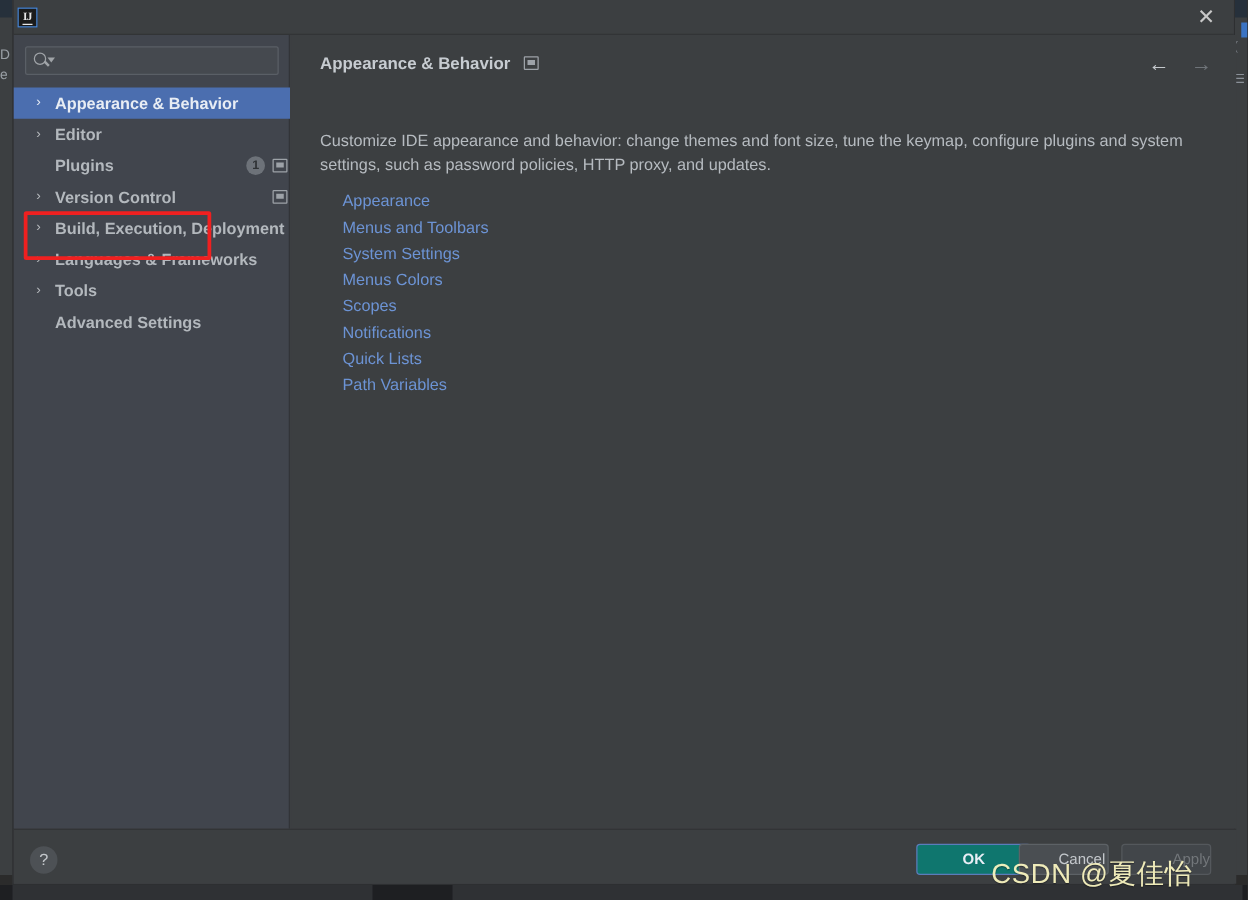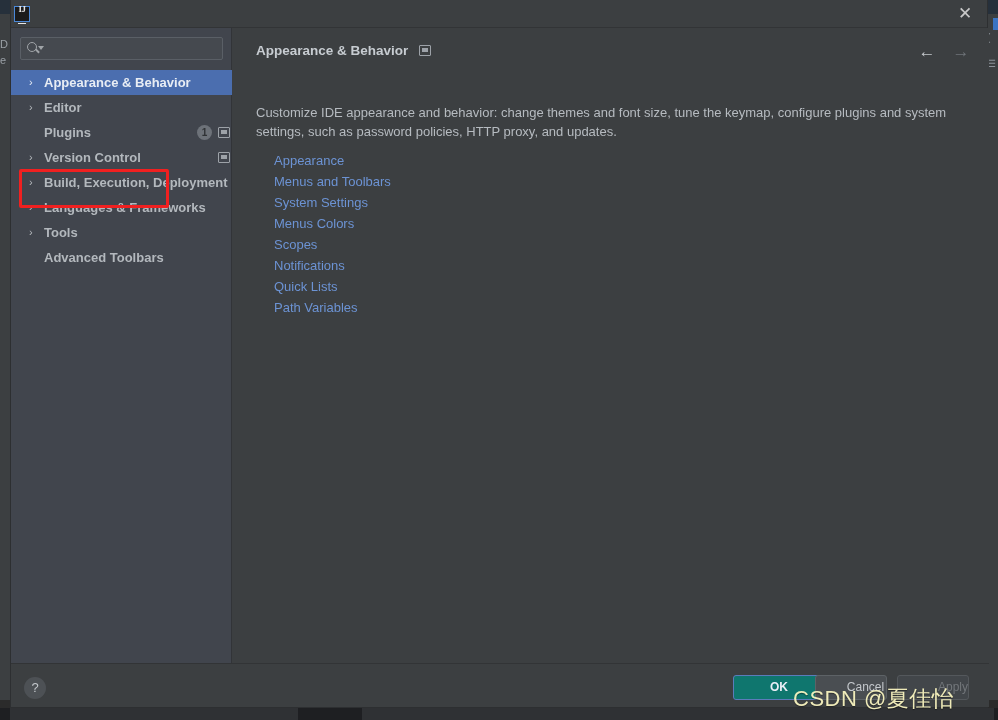--- a/index.html
+++ b/index.html
@@ -113,21 +113,21 @@
     justify-content: center;
   }
   .ij-logo span {
     font-family: "Liberation Serif", serif;
     font-size: 9px;
     font-weight: bold;
     color: #e6e6e6;
     letter-spacing: -0.5px;
     line-height: 9px;
     border-bottom: 1.5px solid #e6e6e6;
-    padding-bottom: 9px;
+    padding-bottom: 1px;
   }
   .title-text {
     position: absolute;
     left: 29px; top: 6px;
     font-size: 13px;
     color: #bbbbbb;
     margin-top: 48px;
   }
   .close-btn {
     position: absolute;
@@ -465,21 +465,21 @@
             <span class="tree-arrow">›</span>
             <span class="tree-label">Languages &amp; Frameworks</span>
           </div>
 
           <div class="tree-row">
             <span class="tree-arrow">›</span>
             <span class="tree-label">Tools</span>
           </div>
 
           <div class="tree-row">
-            <span class="tree-label">Advanced Toolbars</span>
+            <span class="tree-label">Advanced Settings</span>
           </div>
         </div>
 
         <div class="red-box"></div>
       </div>
 
       <div class="main-pane">
         <div class="pane-header">
           <span class="pane-title">Appearance &amp; Behavior</span>
           <span class="mod-icon" style="position:relative; left:0; display:inline-block;"></span>

